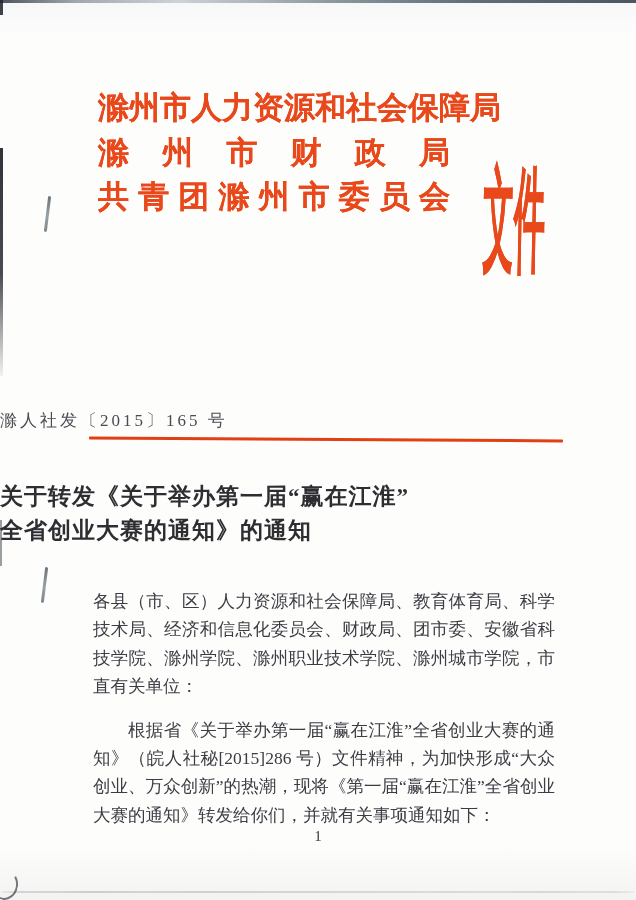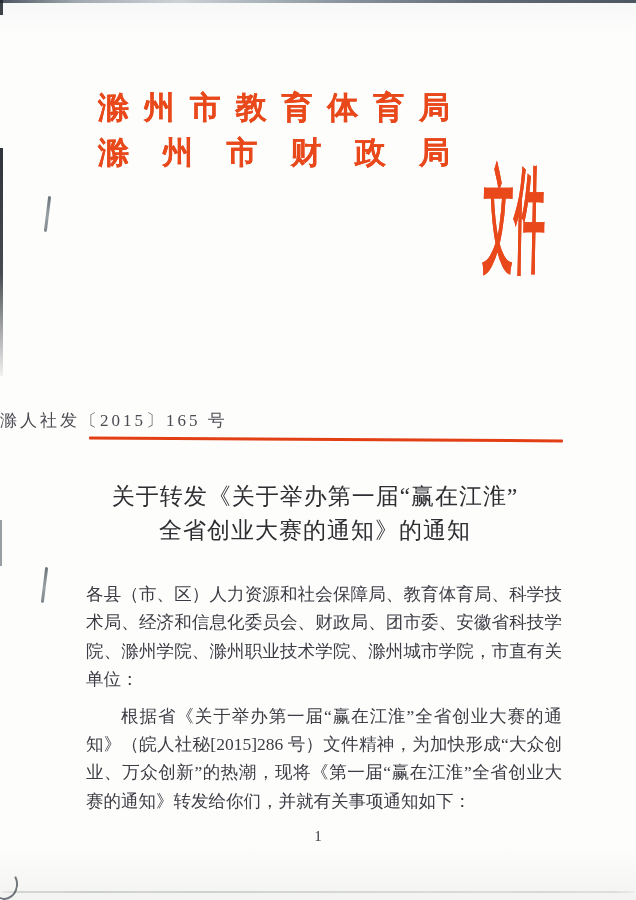--- a/index.html
+++ b/index.html
@@ -33,46 +33,47 @@
     text-shadow:0 0 .5px #e8481a;}
   .doc-type{position:absolute;left:484px;top:163px;color:#e8481a;font-weight:bold;
     font-size:62px;line-height:62px;white-space:nowrap;
     transform:scale(.5,1.85) skewX(-4deg);transform-origin:left top;
     text-shadow:0 0 .5px #e8481a;}
   .doc-number{position:absolute;left:0;right:0;top:409px;text-align:left;
     font-size:17px;letter-spacing:3px;color:#4b4b52;}
   .red-rule{position:absolute;left:89px;top:438px;width:474px;height:3px;
     background:#e23f14;transform:rotate(.35deg);border-radius:1px;}
   
-  .title{position:absolute;left:0;right:6px;top:480px;text-align:center;
-    font-weight:normal;font-size:23px;line-height:34px;color:#2d2d32;letter-spacing:1px;}
+  .title{position:absolute;left:0;right:6px;top:480px;
+    font-weight:bold;font-size:23px;line-height:34px;color:#2d2d32;letter-spacing:1px;}
   .body-text{position:absolute;left:78px;top:572px;width:492px;
     font-size:17.5px;line-height:28.4px;color:#3c3c44;text-align:justify;}
-  .body-text p{margin:8px;}
+  .body-text p{margin:15px;}
   .body-text p.indent{text-indent:2em;margin-top:6px;}
   .page-num{position:absolute;left:0;right:0;top:828px;text-align:center;
     font-size:15px;color:#3a3a40;}
 </style>
 </head>
 <body>
 
 <div class="page">
 
   <div class="edge-top"></div>
   <div class="edge-left-a"></div>
   <div class="edge-left-b"></div>
   <div class="edge-left-c"></div>
   <div class="staple staple-1"></div>
   <div class="staple staple-2"></div>
   <div class="edge-bottom"></div>
   <div class="corner-curl"></div>
 
   <div class="agencies">
-    <div class="agency-line">滁州市教育体育局</div>
+    <div class="agency-line">滁州市人力资源和社会保障局</div>
     <div class="agency-line">滁州市财政局</div>
+    <div class="agency-line">共青团滁州市委员会</div>
   </div>
   <div class="doc-type">文件</div>
 
   <div class="doc-number">滁人社发〔2015〕165 号</div>
   <div class="red-rule"></div>
 
   <div class="title">
     <div>关于转发《关于举办第一届“赢在江淮”</div>
     <div>全省创业大赛的通知》的通知</div>
   </div>

